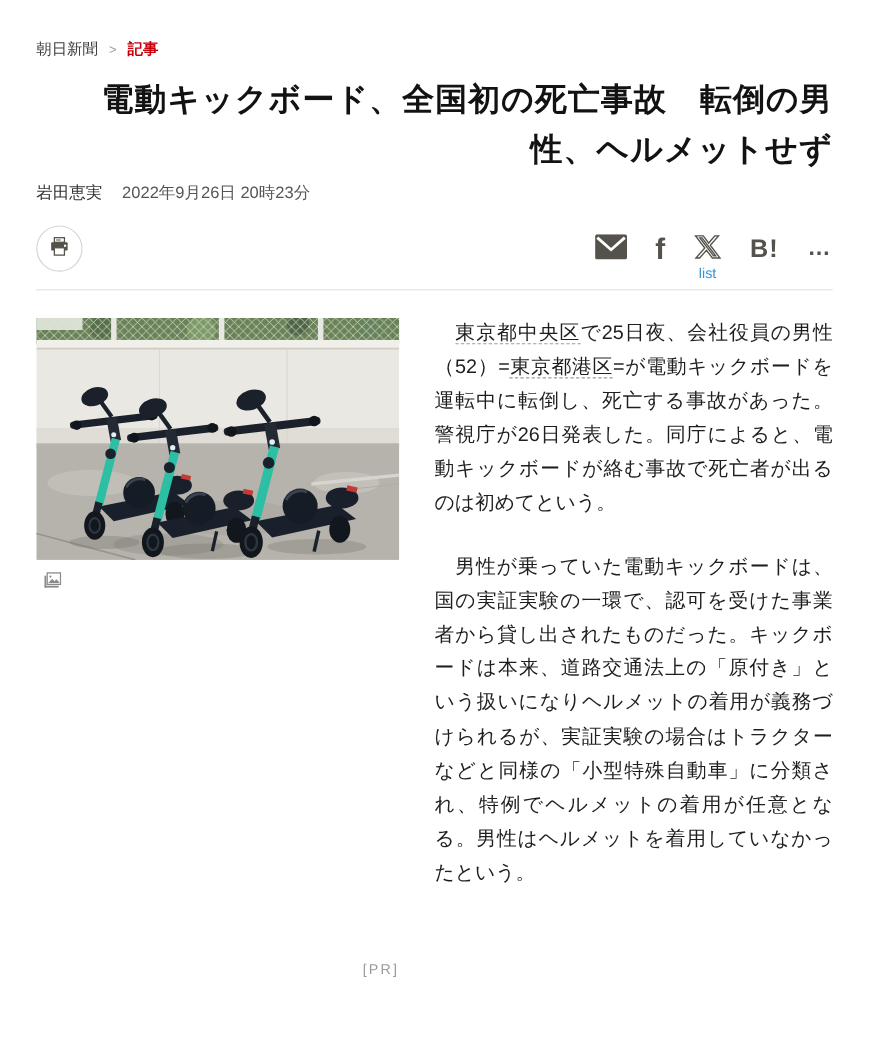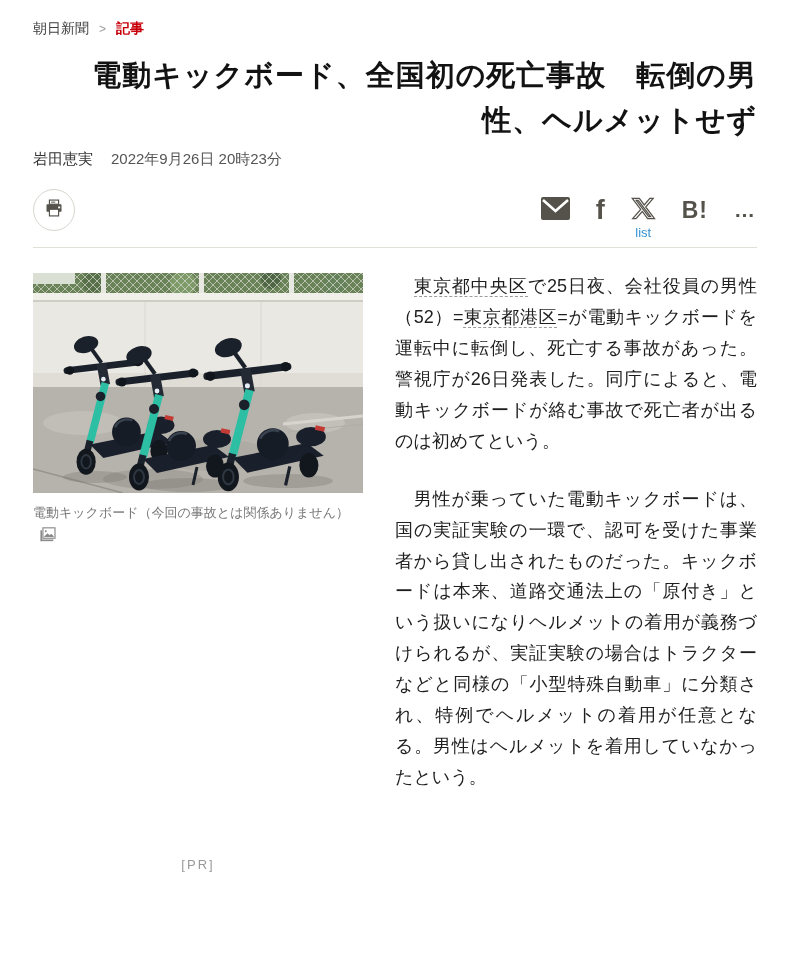--- a/index.html
+++ b/index.html
@@ -8,21 +8,21 @@
   }
   *{box-sizing:border-box;}
   html,body{margin:0;padding:0;}
   body{
     width:790px; background:#ffffff; color:var(--text);
     font-family:"Liberation Sans","DejaVu Sans",sans-serif;
   }
   .page{width:790px; min-height:967px; padding:20px 33px 14px;}
 
   
-  .breadcrumb{display:flex; align-items:center; gap:10px; font-size:14px; color:#3d3d3d;}
+  .breadcrumb{display:flex; align-items:center; gap:10px; font-size:14px; color:#3d3d3d;margin-top:16px;}
   .breadcrumb .crumb-site{color:#3d3d3d; text-decoration:none; cursor:pointer;}
   .breadcrumb .sep{color:#9a9a9a; font-size:12px;}
   .breadcrumb .crumb-section{color:var(--accent); font-weight:bold; text-decoration:none; cursor:pointer;}
 
   
   h1.title{
     margin:15px 0 7px; font-size:29px; line-height:1.55; font-weight:700;
     color:#121212; letter-spacing:1px;text-align:right;
   }
   .byline{display:flex; align-items:baseline; gap:18px; font-size:15px;}
@@ -48,21 +48,21 @@
   .divider{border:none; border-top:1px solid var(--divider); margin:12px 0 0;}
 
   
   .article-body{margin-top:23px; font-size:18px; line-height:1.72; text-align:justify; color:var(--text);}
   .article-body::after{content:""; display:block; clear:both;}
   figure.photo-figure{float:left; width:330px; height:645px; margin:2px 32px 0 0; position:relative; padding:0;}
   .photo{display:block; width:330px; height:220px; cursor:pointer;}
   figcaption{margin-top:8px; font-size:13px; line-height:1.8; color:var(--muted); text-align:left;}
   .cap-photo-icon{display:inline-block; vertical-align:-2px; margin-left:6px;}
   .pr-label{
-    position:absolute; top:581px; left:0; width:100%; text-align:center;
+    position:absolute; top:581px; left:0; width:100%; text-align:right;
     font-size:13px; color:var(--pr); letter-spacing:2px;
   }
   p.para{margin:0 0 27px;}
   .kw-link{border-bottom:1px dashed #9b9b9b; cursor:pointer;}
 </style>
 </head>
 <body>
 
 <div class="page">
 
@@ -188,21 +188,21 @@
           <ellipse cx="62" cy="204" rx="32" ry="6" fill="#6f6c66" opacity="0.3"></ellipse>
           <ellipse cx="155" cy="212" rx="45" ry="7" fill="#6f6c66" opacity="0.3"></ellipse>
           <ellipse cx="255" cy="208" rx="45" ry="7" fill="#6f6c66" opacity="0.3"></ellipse>
 
           <use href="#sc" transform="translate(32,62) scale(0.96)"></use>
           <use href="#sc" transform="translate(84,72)"></use>
           <use href="#sc" transform="translate(172,64) scale(1.06)"></use>
         </svg>
       </div>
       <figcaption>
-        <span>電動キックボード（今回の事故とは関係ありません）</span><span class="cap-photo-icon">
+        <span class="cap-photo-icon">
           <svg width="17" height="15" viewBox="0 0 20 18">
             <rect x="1.5" y="4" width="2" height="13" fill="#8a8a8a"></rect>
             <rect x="2" y="15" width="15" height="2" fill="#8a8a8a"></rect>
             <rect x="4.5" y="1" width="14.5" height="12.5" fill="#fff" stroke="#8a8a8a" stroke-width="1.4"></rect>
             <circle cx="8" cy="5" r="1.2" fill="#8a8a8a"></circle>
             <path d="M6 11.5 L10 7.5 L12.5 10 L14.5 8 L17.5 11 L17.5 12 L6 12 Z" fill="#8a8a8a"></path>
           </svg>
         </span>
       </figcaption>
       <div class="pr-label">[PR]</div>

